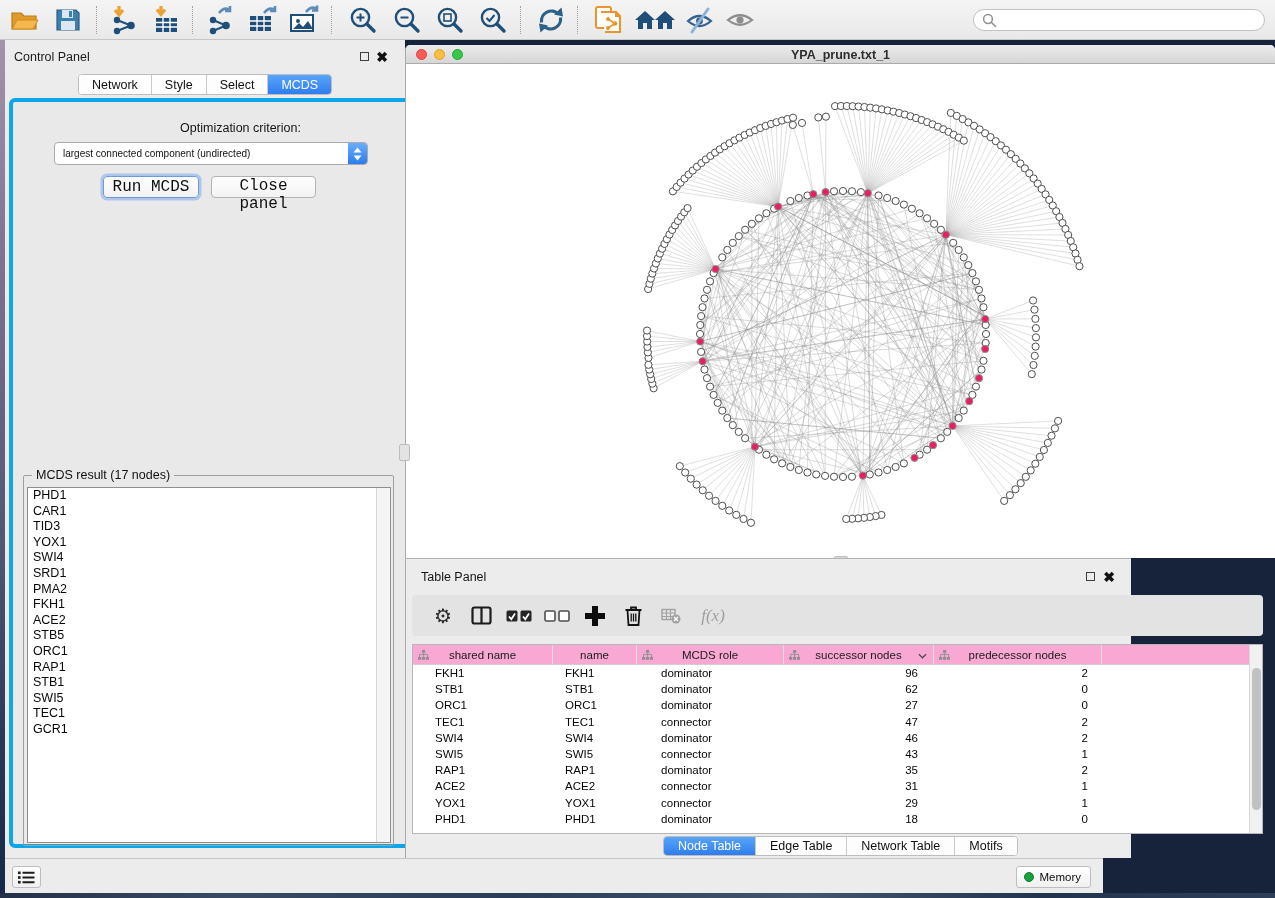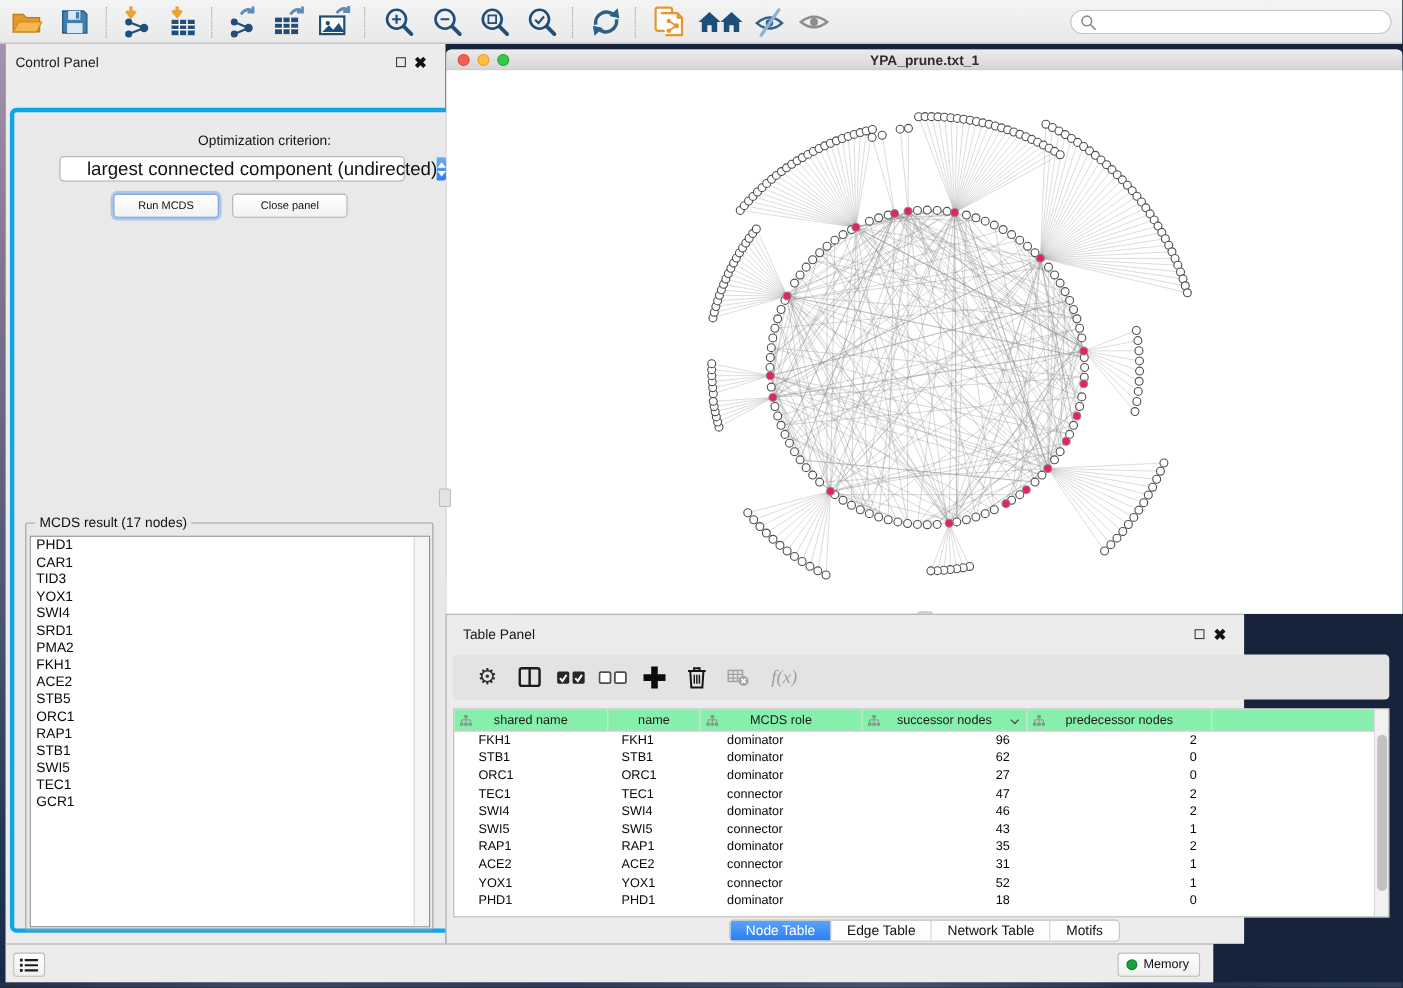--- a/index.html
+++ b/index.html
@@ -20,24 +20,24 @@
   .cp-title{position:absolute;left:9px;top:10px;font-size:12.5px;color:#1b1b1b}
   .win-float{position:absolute;width:9px;height:9px;border:1.4px solid #3e3e3e}
   .win-close{position:absolute;font-size:14px;font-weight:700;color:#111;line-height:10px}
   .cp-tabs{position:absolute;left:73px;top:34px;display:flex;height:21px;border:1px solid #bdbdbd;border-radius:4px;overflow:hidden;background:#fff}
   .cp-tab{padding:0 13px;font-size:12.5px;display:flex;align-items:center;border-right:1px solid #c9c9c9;background:#fdfdfd;color:#111;cursor:pointer}
   .cp-tab:last-child{border-right:none}
   .cp-tab.active{background:linear-gradient(180deg,#59a5f9,#2e7df0);color:#fff}
   .cp-inner{position:absolute;left:4px;top:58px;width:463px;height:750px;background:#e9e9e9;border:4px solid #0ea5e9;border-radius:6px}
   .opt-label{position:absolute;left:0;top:19px;width:100%;text-align:center;font-size:12.5px;color:#141414}
   .combo{position:absolute;left:41px;top:40px;width:314px;height:23px;background:#fff;border:1px solid #ababab;border-radius:4px;display:flex;align-items:center;cursor:pointer}
-  .combo-text{flex:1;font-size:17px;padding-left:24px;color:#111;white-space:nowrap}
+  .combo-text{flex:1;font-size:10px;padding-left:8px;color:#111;white-space:nowrap}
   .combo-step{width:19px;height:21px;margin:0;border-radius:0 3px 3px 0;background:linear-gradient(180deg,#6aaefa,#2d7bef);display:flex;flex-direction:column;align-items:center;justify-content:center;gap:2px}
   .combo-step svg{display:block}
-  .btn{position:absolute;height:22px;background:linear-gradient(180deg,#ffffff,#f2f2f2);border:1px solid #b4b4b4;border-radius:4px;font-size:10px;color:#0f0f0f;font-family:Liberation Sans, sans-serif;cursor:pointer}
+  .btn{position:absolute;height:22px;background:linear-gradient(180deg,#ffffff,#f2f2f2);border:1px solid #b4b4b4;border-radius:4px;font-size:16px;color:#0f0f0f;font-family:Liberation Mono, monospace;cursor:pointer}
   .btn.focused{border-color:#6d9bd8;box-shadow:0 0 0 2.5px rgba(125,170,235,.55)}
   .groupbox{position:absolute;left:10px;top:373px;width:371px;height:371px;border:1px solid #9f9f9f;border-radius:2px}
   .group-title{position:absolute;left:8px;top:-8px;background:#e9e9e9;padding:0 4px;font-size:12.5px;color:#101010}
   .mcds-list{position:absolute;left:3px;top:11px;width:364px;height:356px;background:#fff;border:1px solid #8f8f8f;overflow:hidden}
   .mcds-item{font-size:12.5px;line-height:15.6px;padding-left:5px;color:#080808}
   .mcds-scroll{position:absolute;right:0;top:0;width:14px;height:100%;background:#f5f5f5;border-left:1px solid #d6d6d6}
   
   .network-window{left:405px;top:45px;width:870px;height:513px;background:#fff;border-left:1px solid #a9a9a9;border-radius:5px 5px 0 0}
   .net-titlebar{position:absolute;left:0;top:0;width:100%;height:19px;background:linear-gradient(180deg,#ececec,#d6d6d6);border-bottom:1px solid #ababab;border-radius:5px 5px 0 0}
   .light{position:absolute;top:4px;width:11px;height:11px;border-radius:50%}
@@ -47,21 +47,21 @@
   .vsplit-handle{left:399px;top:444px;width:11px;height:17px;background:#e3e3e3;border:1px solid #bdbdbd;border-radius:2px}
   .hsplit-handle{left:834px;top:556px;width:14px;height:8px;background:#d9d9d9;border:1px solid #bdbdbd;border-radius:2px}
   
   .table-panel{left:405px;top:558px;width:726px;height:300px;background:#ececec;border-left:1px solid #a9a9a9;border-top:1px solid #b3b3b3}
   .tp-title{position:absolute;left:15px;top:11px;font-size:12.5px;color:#151515}
   .tp-toolbar{position:absolute;left:6px;top:36px;width:851px;height:41px;background:#e3e3e3;border-radius:4px;display:flex;align-items:center;gap:0}
   .tp-icon{width:38px;height:34px;border:none;background:transparent;display:flex;align-items:center;justify-content:center;cursor:pointer}
   .gear-glyph{font-size:20px;color:#2e2e2e;line-height:20px}
   .fx-glyph{font-family:"Liberation Serif",serif;font-style:italic;font-size:17px;color:#a0a0a0}
   .ttable{position:absolute;left:6px;top:85px;width:851px;height:190px;background:#fff;border:1px solid #b7b7b7;overflow:hidden}
-  .thead{display:flex;height:20px;background:#86efac;border-bottom:1px solid #cfcfcf;width:837px}
+  .thead{display:flex;height:20px;background:#f9a8d4;border-bottom:1px solid #cfcfcf;width:837px}
   .th{position:relative;display:flex;align-items:center;justify-content:center;font-size:11.5px;color:#1a1a1a;border-right:1px solid #dedede;cursor:pointer}
   .th .hier{position:absolute;left:5px;top:5px}
   .trow{display:flex;height:16.2px;align-items:center;width:837px;cursor:default}
   .td{font-size:11.5px;color:#060606;white-space:nowrap;overflow:hidden}
   .c1{width:140px;padding-left:22px}.c2{width:84px;padding-left:12px}.c3{width:147px;padding-left:24px}
   .c4{width:150px;text-align:right;padding-right:16px}.c5{width:168px;text-align:right;padding-right:14px}
   .tscroll{position:absolute;right:0;top:0;width:13px;height:100%;background:#f1f1f1;border-left:1px solid #d8d8d8}
   .tthumb{position:absolute;left:1.5px;top:23px;width:9px;height:142px;background:#c1c1c1;border-radius:5px}
   .tp-tabs{position:absolute;left:257px;top:277px;display:flex;height:20px;border:1px solid #bdbdbd;border-radius:4px;overflow:hidden;background:#fff}
   .tp-tab{padding:0 14px;font-size:12.5px;display:flex;align-items:center;border-right:1px solid #c9c9c9;background:#fdfdfd;color:#111;cursor:pointer}
@@ -211,20 +211,26 @@
         <path d="M9.5 9.5l4 4" stroke="#8f8f8f" stroke-width="1.6" stroke-linecap="round"></path>
       </svg>
     <input placeholder="" style="">
   </div>
 </div>
 
 <div class="abs control-panel">
   <span class="cp-title">Control Panel</span>
   <span class="win-float" style="right:36px;top:12px"></span>
   <span class="win-close" style="right:17px;top:12px">✖</span>
+  <div class="cp-tabs">
+    <div class="cp-tab">Network</div>
+    <div class="cp-tab">Style</div>
+    <div class="cp-tab">Select</div>
+    <div class="cp-tab active">MCDS</div>
+  </div>
   <div class="cp-inner">
     <div class="opt-label">Optimization criterion:</div>
     <div class="combo">
       <span class="combo-text">largest connected component (undirected)</span>
       <span class="combo-step">
         <svg width="9" height="6" viewBox="0 0 9 6">
             <path d="M0.5 5.5L4.5 0.5L8.5 5.5z" fill="#fff"></path>
           </svg>
         <svg width="9" height="6" viewBox="0 0 9 6">
             <path d="M0.5 0.5L4.5 5.5L8.5 0.5z" fill="#fff"></path>
@@ -1114,21 +1120,21 @@
         <span class="td c1">ACE2</span>
         <span class="td c2">ACE2</span>
         <span class="td c3">connector</span>
         <span class="td c4">31</span>
         <span class="td c5">1</span>
       </div>
     <div class="trow">
         <span class="td c1">YOX1</span>
         <span class="td c2">YOX1</span>
         <span class="td c3">connector</span>
-        <span class="td c4">52</span>
+        <span class="td c4">29</span>
         <span class="td c5">1</span>
       </div>
     <div class="trow">
         <span class="td c1">PHD1</span>
         <span class="td c2">PHD1</span>
         <span class="td c3">dominator</span>
         <span class="td c4">18</span>
         <span class="td c5">0</span>
       </div>
 

